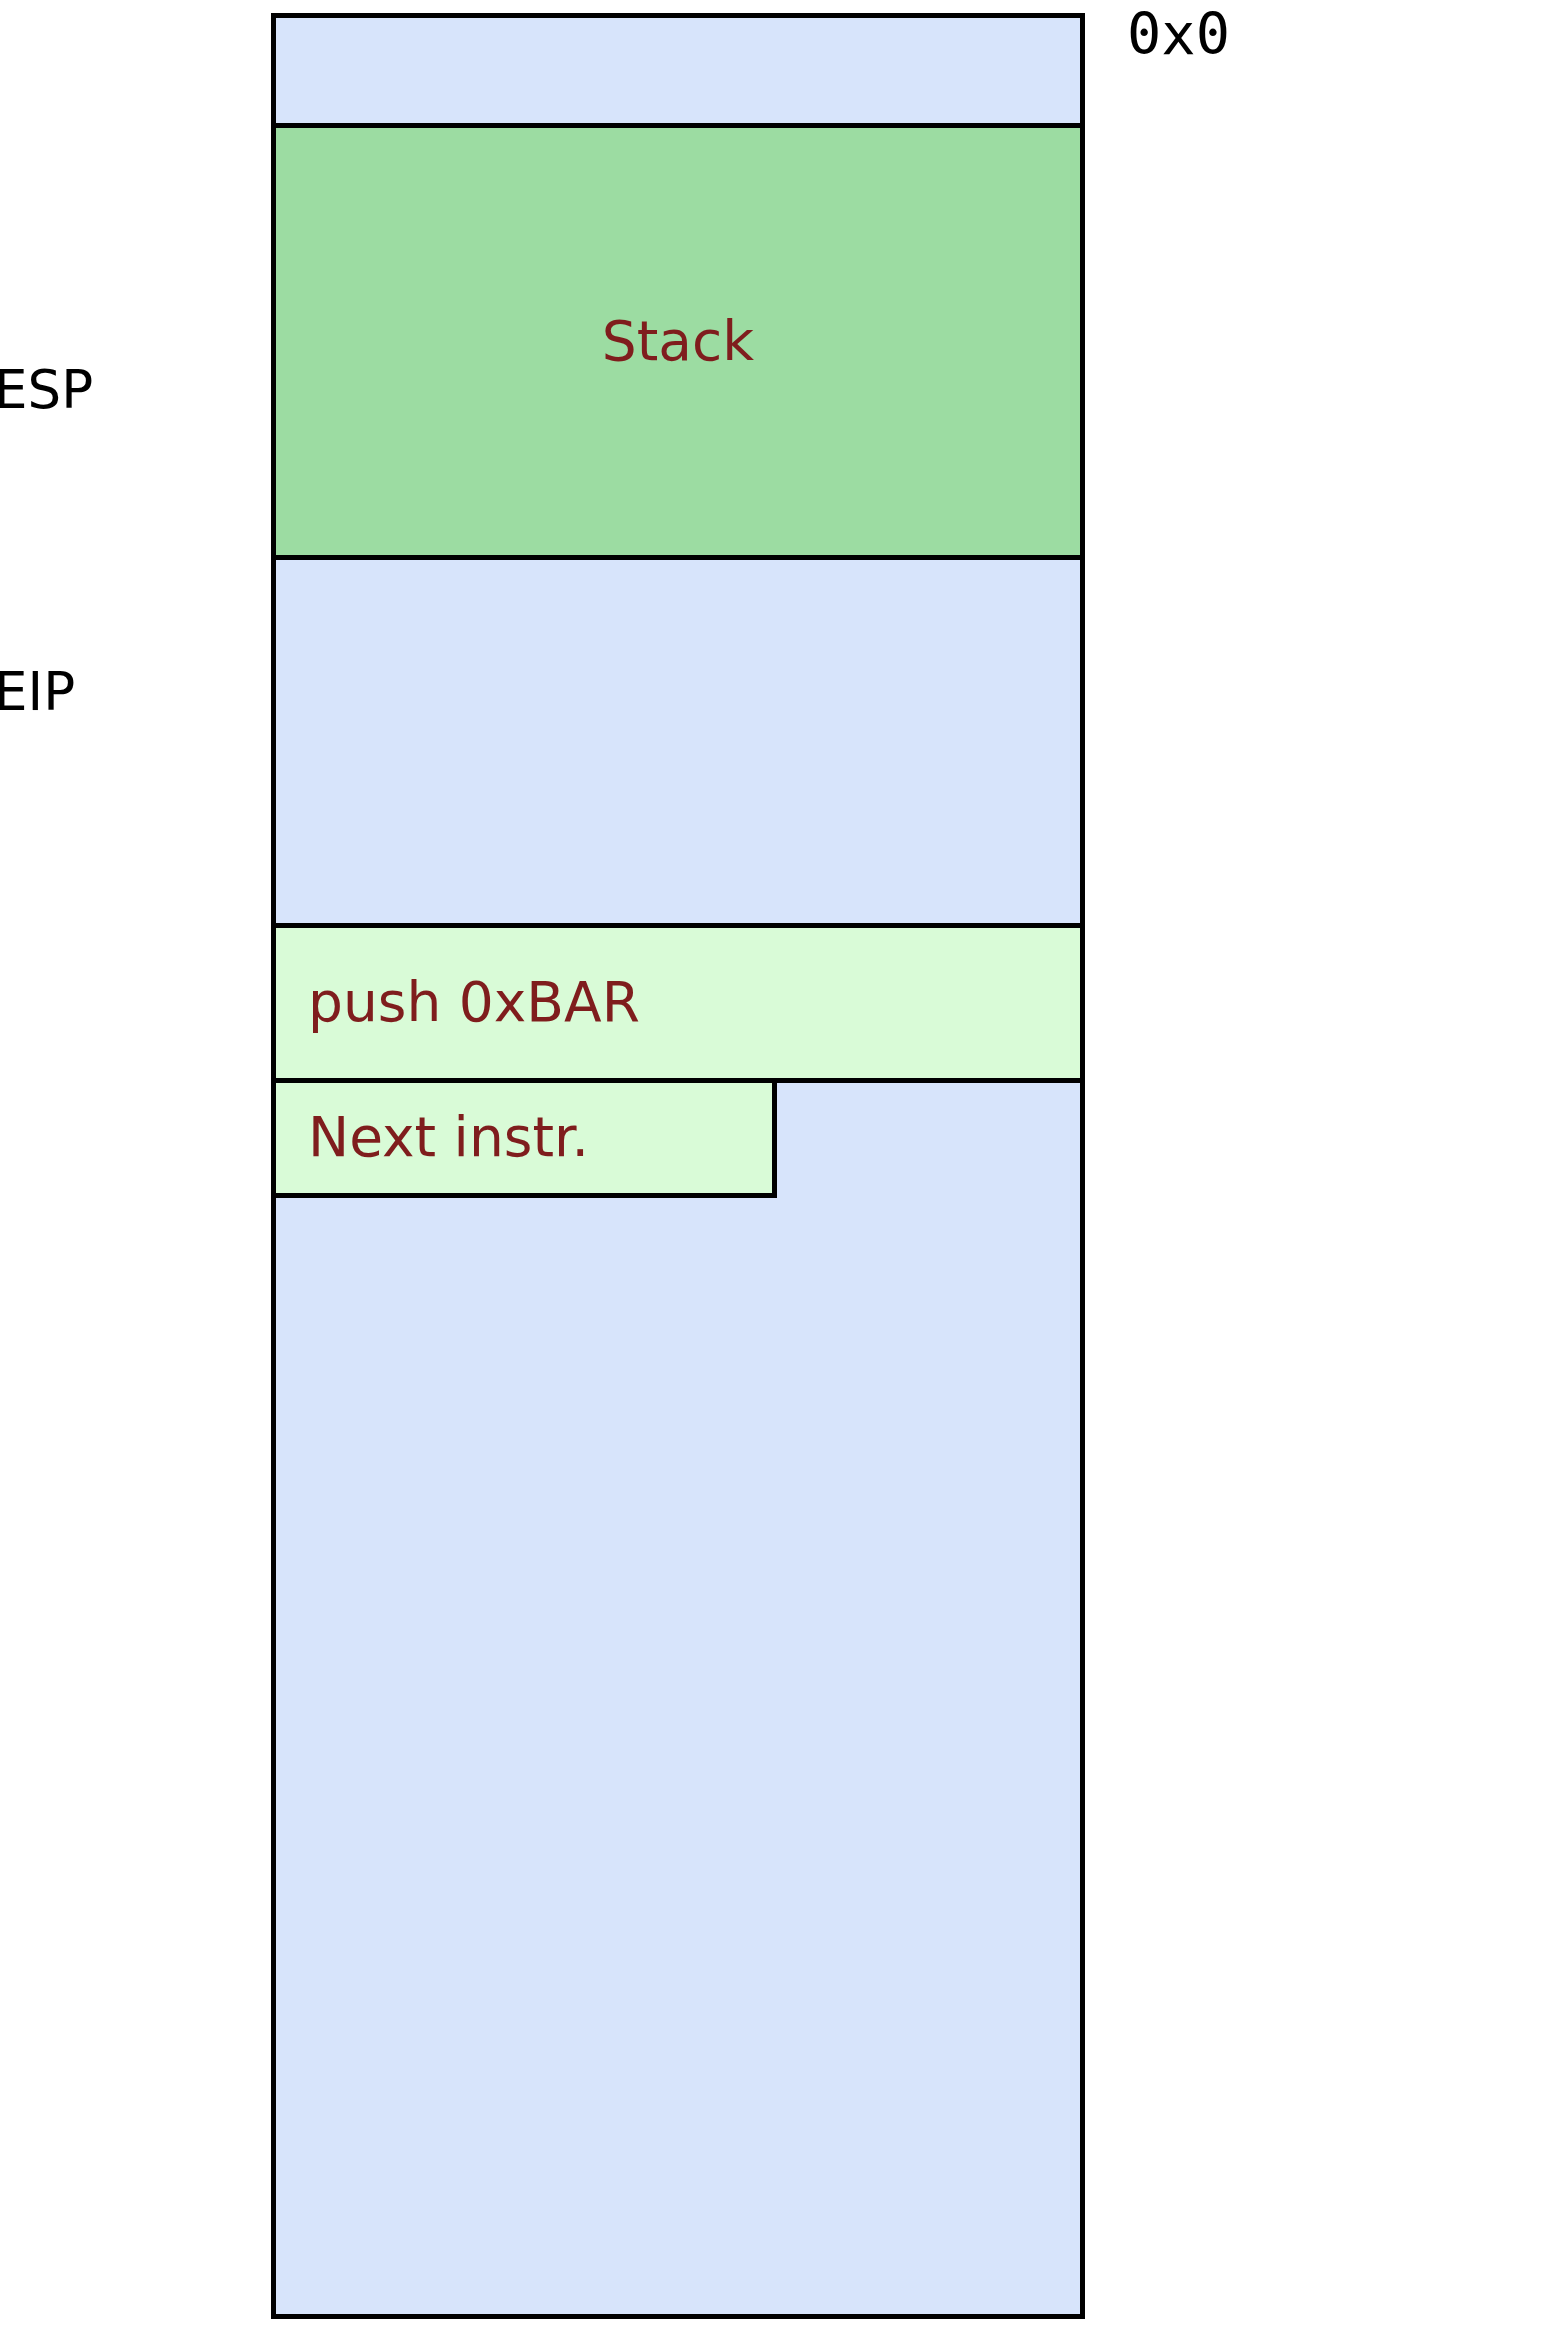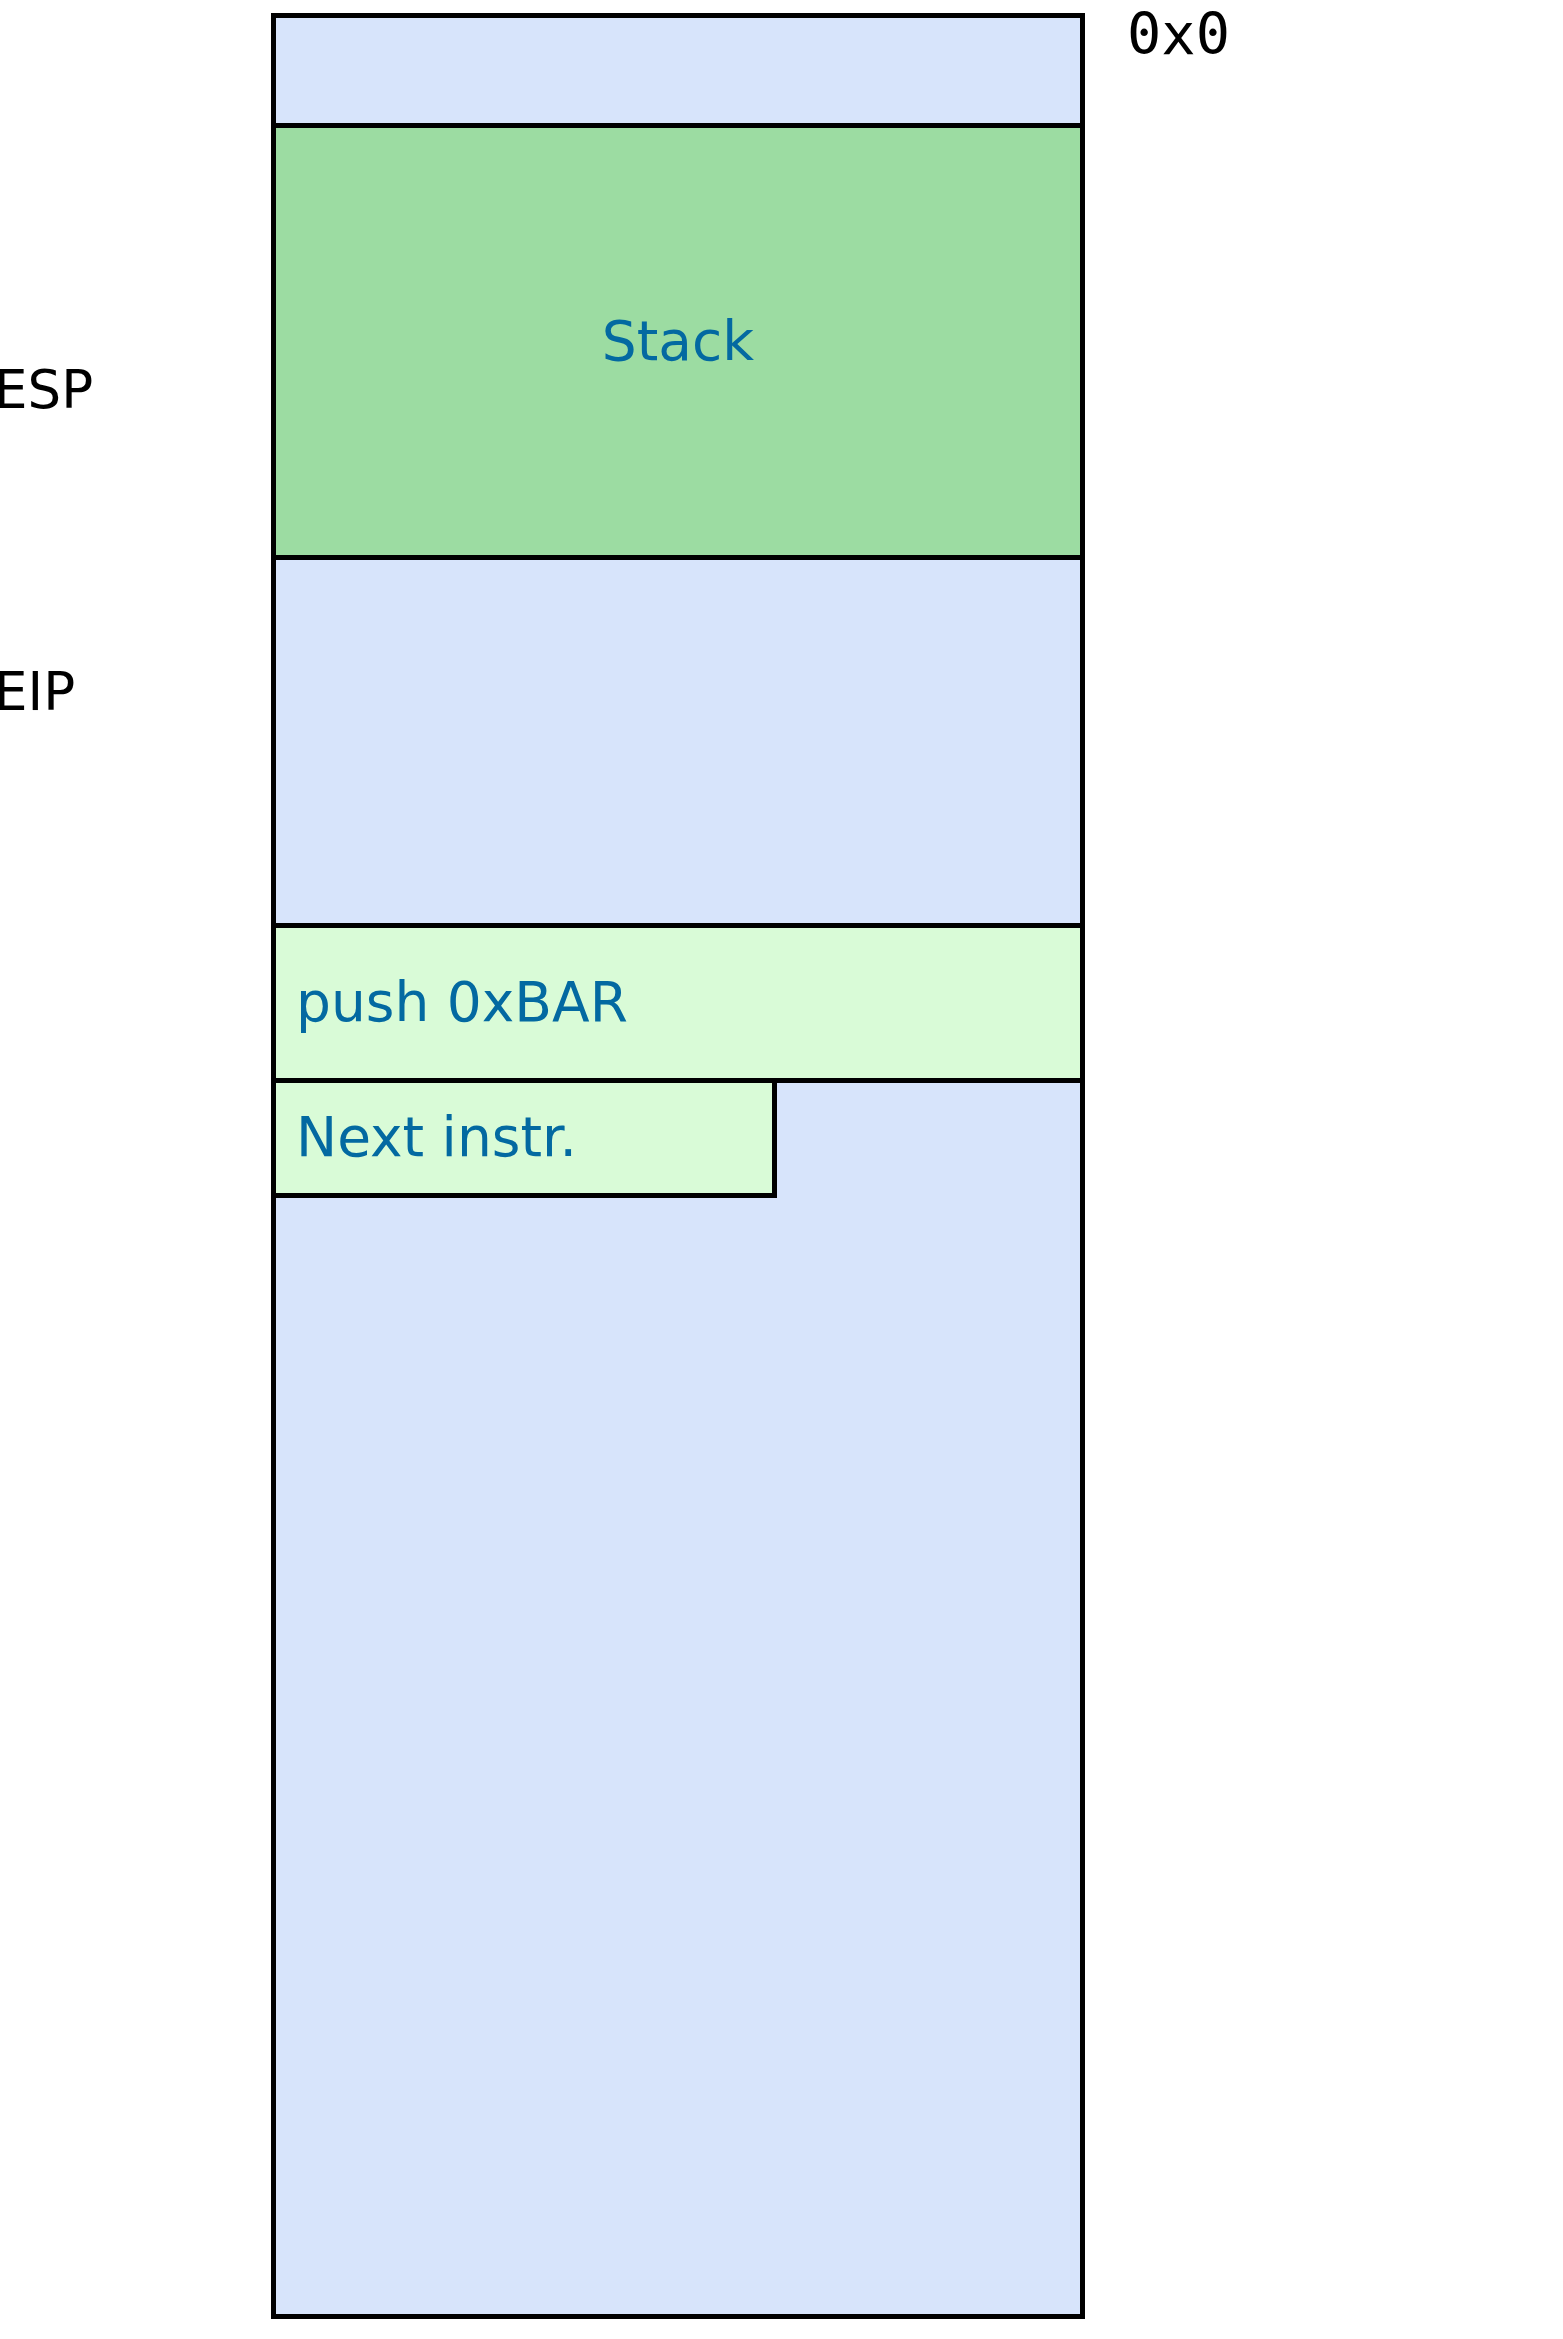--- a/index.html
+++ b/index.html
@@ -55,26 +55,26 @@
     position: absolute;
     box-sizing: border-box;
     border: 5.9px solid #000000;
     display: flex;
     align-items: center;
     overflow: hidden;
   }
   .seg-label {
     font-family: "DejaVu Sans", sans-serif;
     font-size: 55px;
-    color: #0369a1;
+    color: #7f1d1d;
     line-height: 1;
     white-space: nowrap;
   }
   .center-label { width: 100%; text-align: center; }
-  .left-label   { padding-left: 20px; text-align: center; }
+  .left-label   { padding-left: 32px; text-align: center; }
 </style>
 </head>
 <body>
 
 <div id="canvas">
 
   <div class="reg-label" id="reg-esp">ESP</div>
 
   <div class="reg-label" id="reg-eip">EIP</div>
 

